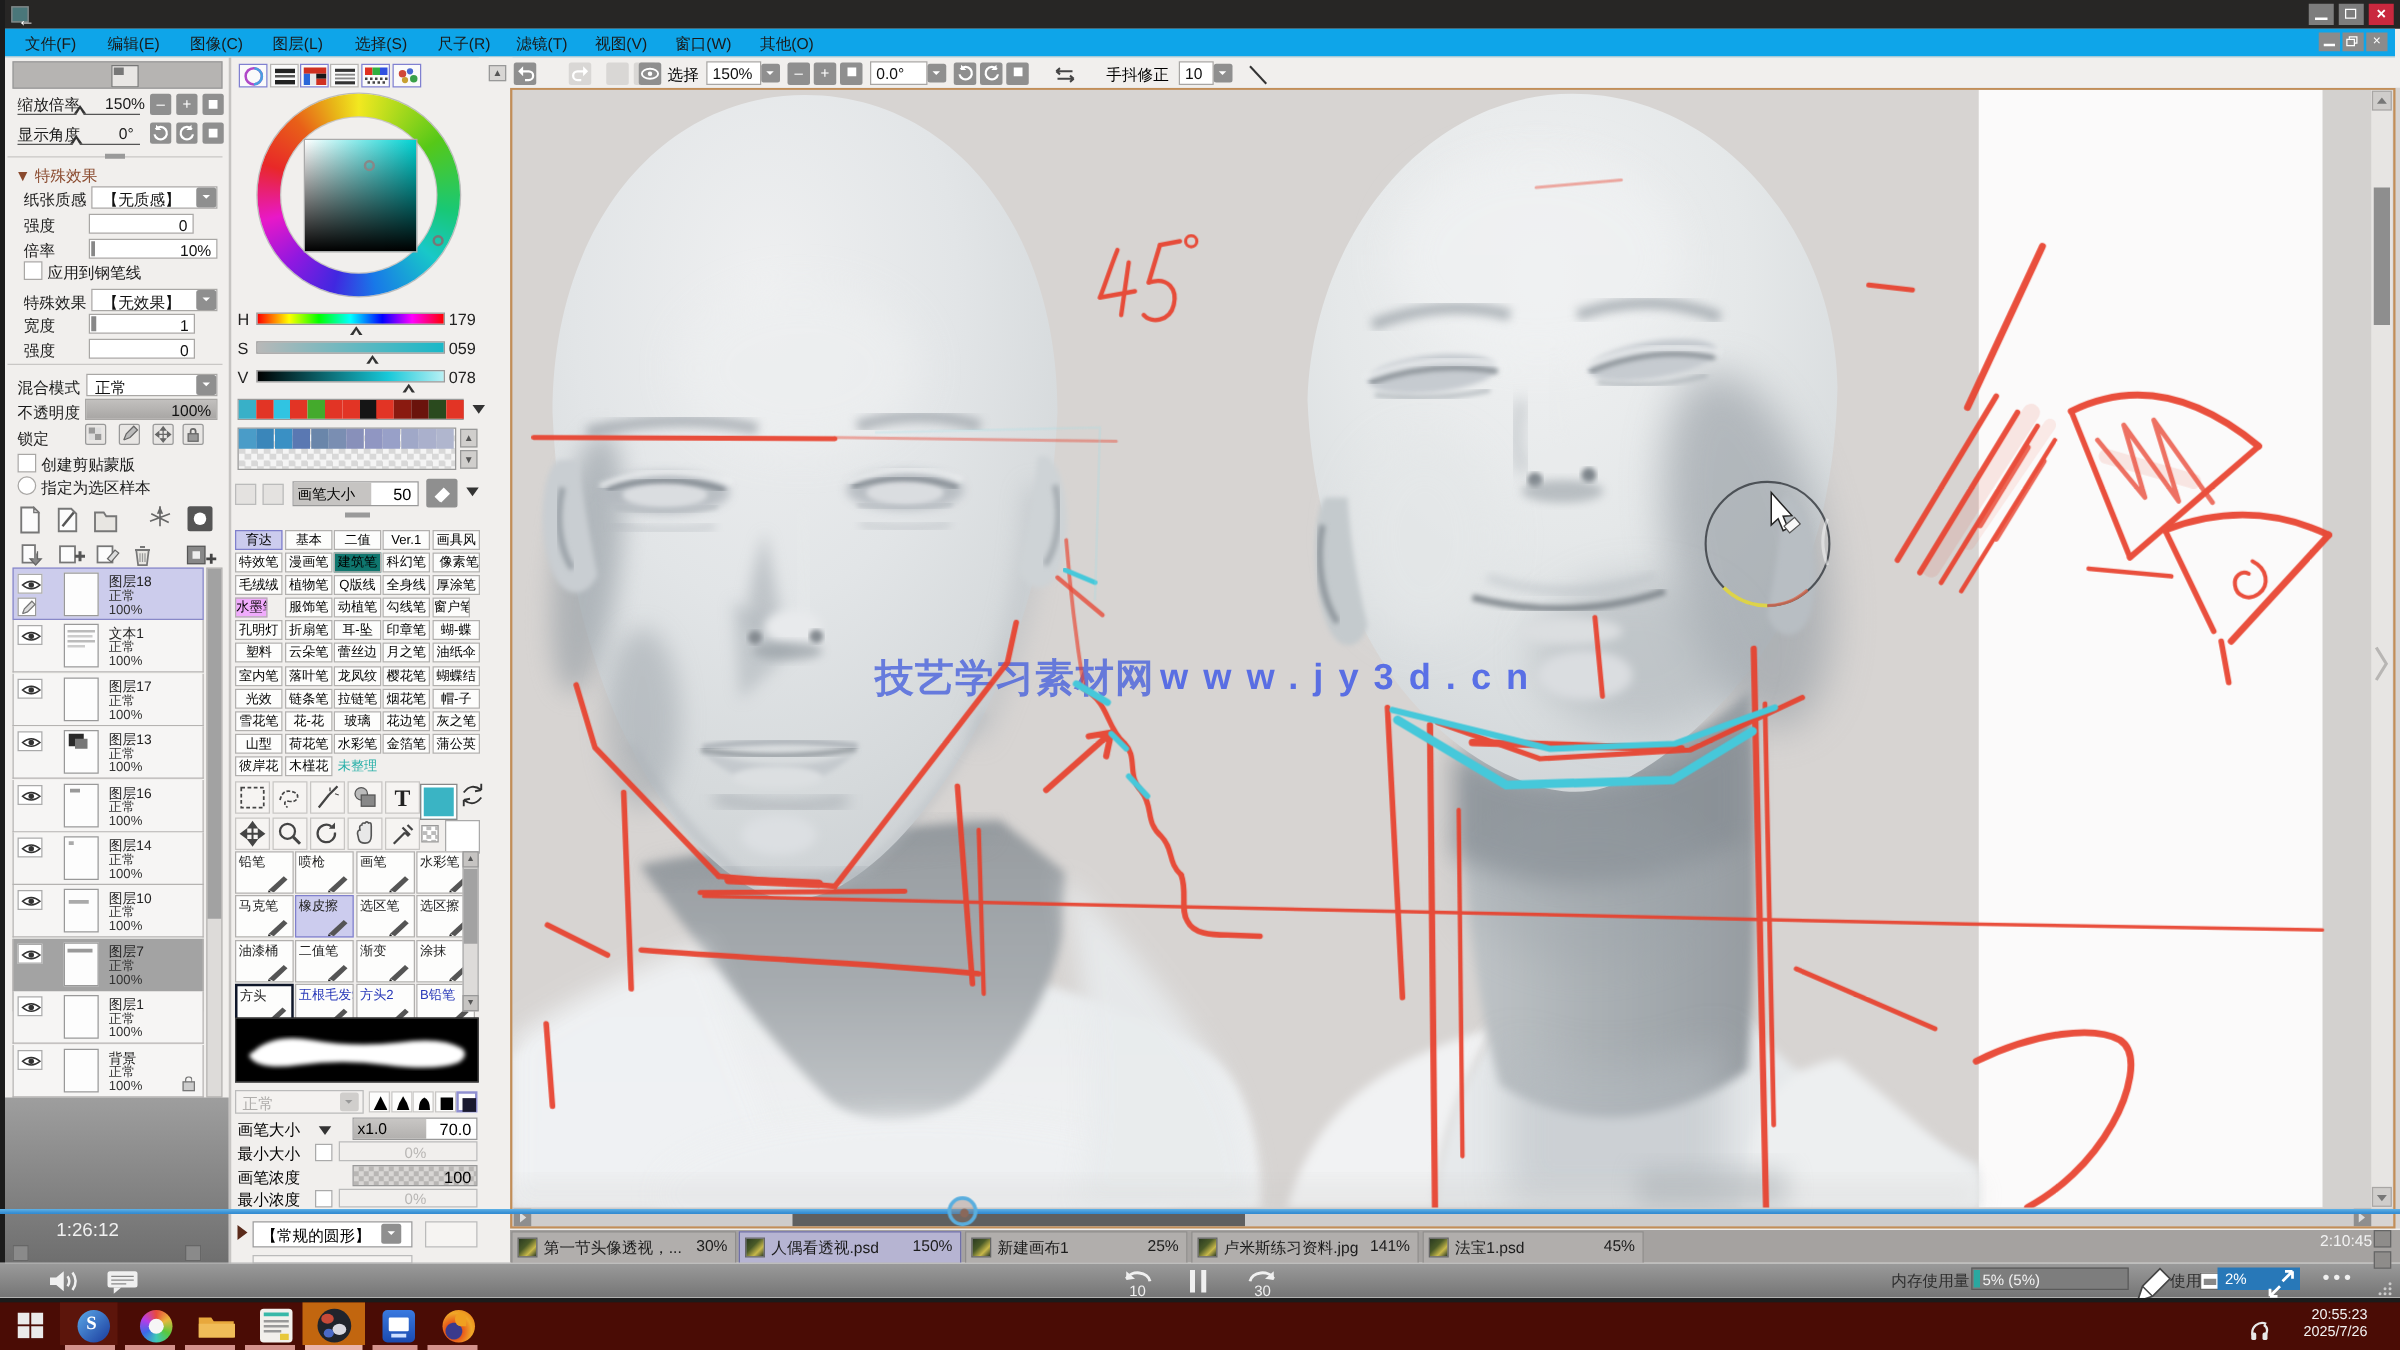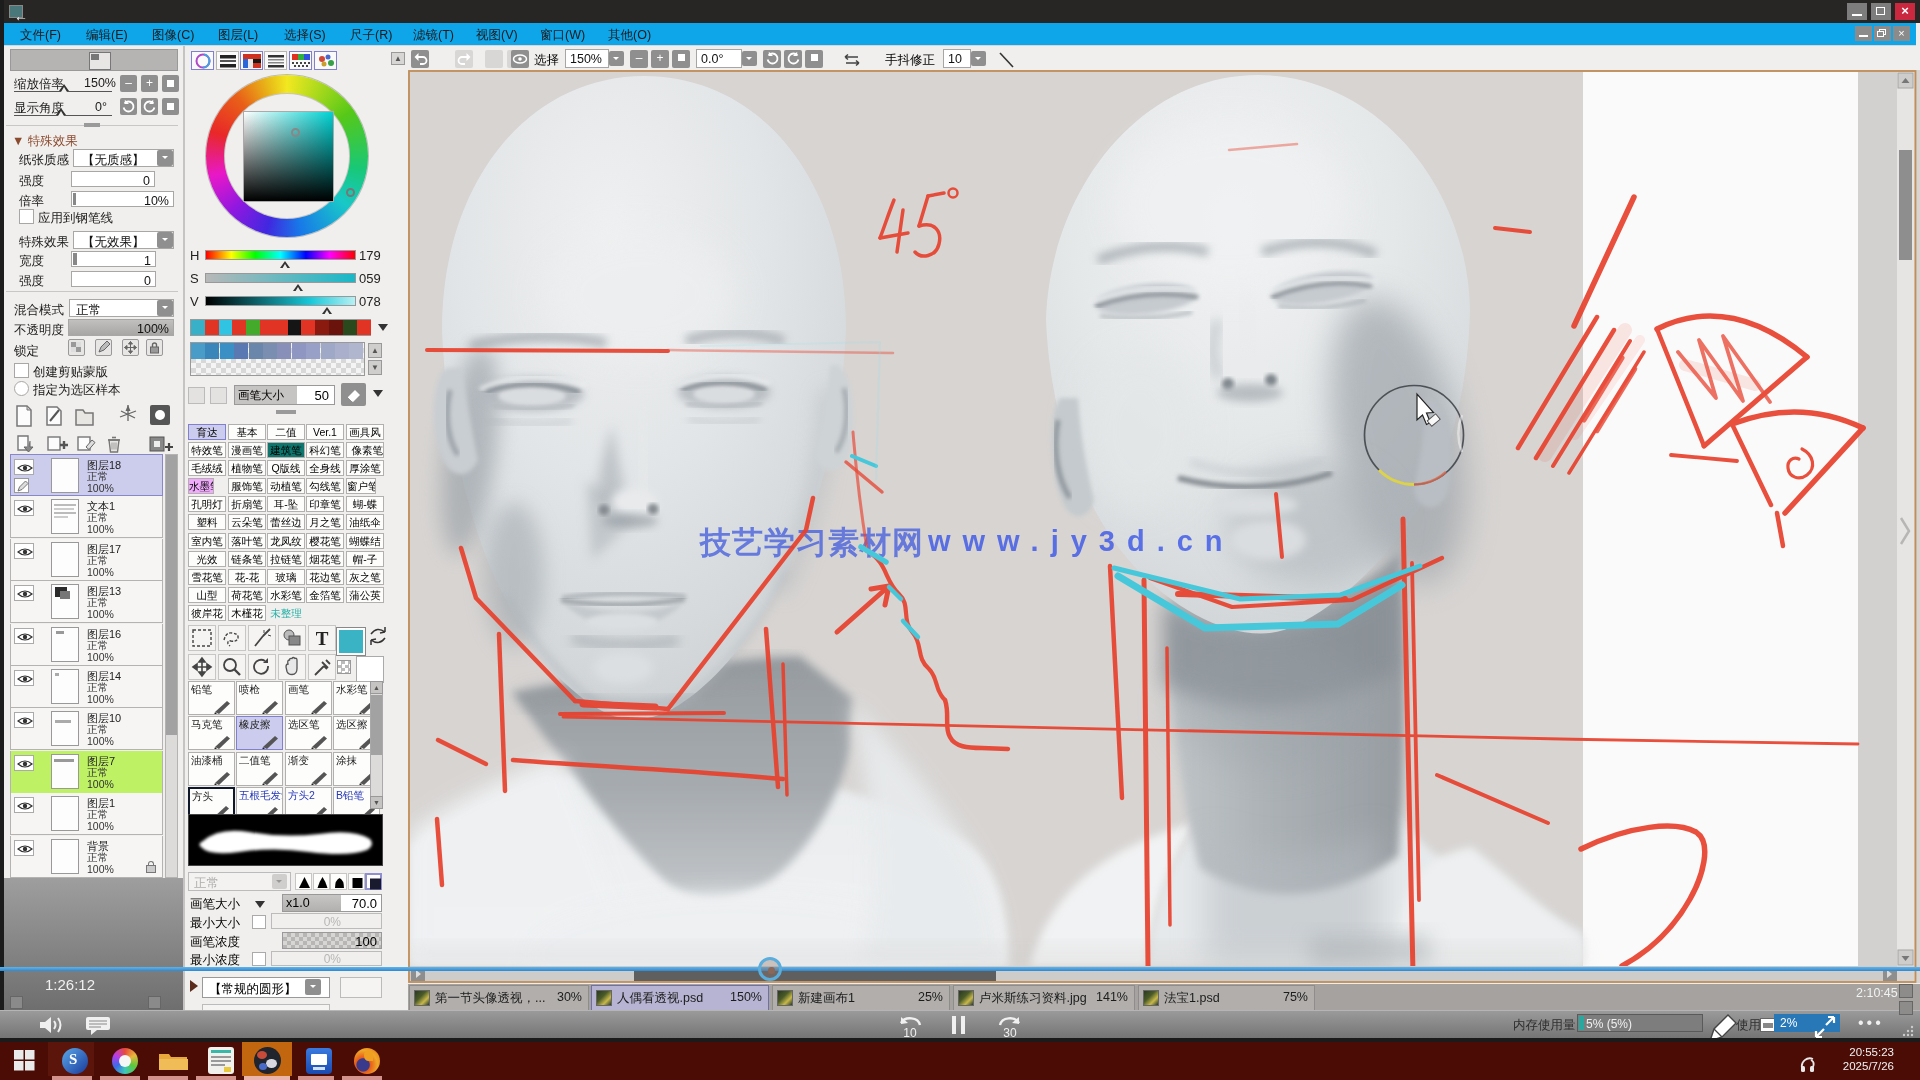--- a/index.html
+++ b/index.html
@@ -360,21 +360,21 @@
               <circle cx="10" cy="8" r="2.2" fill="#333"></circle>
             </svg>
           </div>
           <div class="abs" style="left:40px;top:3px;width:28px;height:35px;background:#fdfdfd;border:1px solid #999">
             <div class="abs" style="left:3px;top:8px;width:16px;height:3px;background:#aaa"></div>
           </div>
           <div class="abs" style="left:76px;top:3px;font-size:11px;color:#222">图层10</div>
           <div class="abs" style="left:76px;top:15px;font-size:10.5px;color:#333">正常</div>
           <div class="abs" style="left:76px;top:27px;font-size:10.5px;color:#333">100%</div>
         </div>
-    <div class="abs" style="left:10px;top:705px;width:153px;height:58px;background:#bef264;border:1px solid #b5b3b1;border-top:none">
+    <div class="abs" style="left:10px;top:705px;width:153px;height:58px;background:#a3a3a3;border:1px solid #b5b3b1;border-top:none">
           <div class="abs" style="left:3px;top:4px;width:20px;height:16px;background:#fff;border:1px solid #aaa">
             <svg width="20" height="16" style="position:absolute;left:0;top:0">
               <path d="M3 8 Q10 2 17 8 Q10 14 3 8 Z" fill="none" stroke="#333" stroke-width="1.2"></path>
               <circle cx="10" cy="8" r="2.2" fill="#333"></circle>
             </svg>
           </div>
           <div class="abs" style="left:40px;top:3px;width:28px;height:35px;background:#fdfdfd;border:1px solid #999">
             <div class="abs" style="left:2px;top:4px;width:20px;height:3px;background:#999"></div>
           </div>
           <div class="abs" style="left:76px;top:3px;font-size:11px;color:#222">图层7</div>
@@ -1041,21 +1041,21 @@
         <span class="pc">25%</span>
       </div>
       <div class="ftab " style="left:545px;width:182px">
         <div class="ico"></div>
         <span class="nm">卢米斯练习资料.jpg</span>
         <span class="pc">141%</span>
       </div>
       <div class="ftab " style="left:730px;width:177px">
         <div class="ico"></div>
         <span class="nm">法宝1.psd</span>
-        <span class="pc">75%</span>
+        <span class="pc">45%</span>
       </div>
       <div class="abs" style="left:1448px;top:2px;color:#f2f2f2;font-size:12.5px">2:10:45</div>
     </div>
 
   <div id="playerbar">
       <svg class="abs" style="left:36px;top:3px" width="30" height="22">
         <path d="M4 8 h5 l6 -5 v16 l-6 -5 h-5 Z" fill="#f0f0f0"></path>
         <path d="M18 7 q3 4 0 8 M22 4 q5 7 0 14" stroke="#f0f0f0" stroke-width="2" fill="none"></path>
       </svg>
       <svg class="abs" style="left:84px;top:4px" width="28" height="22">

